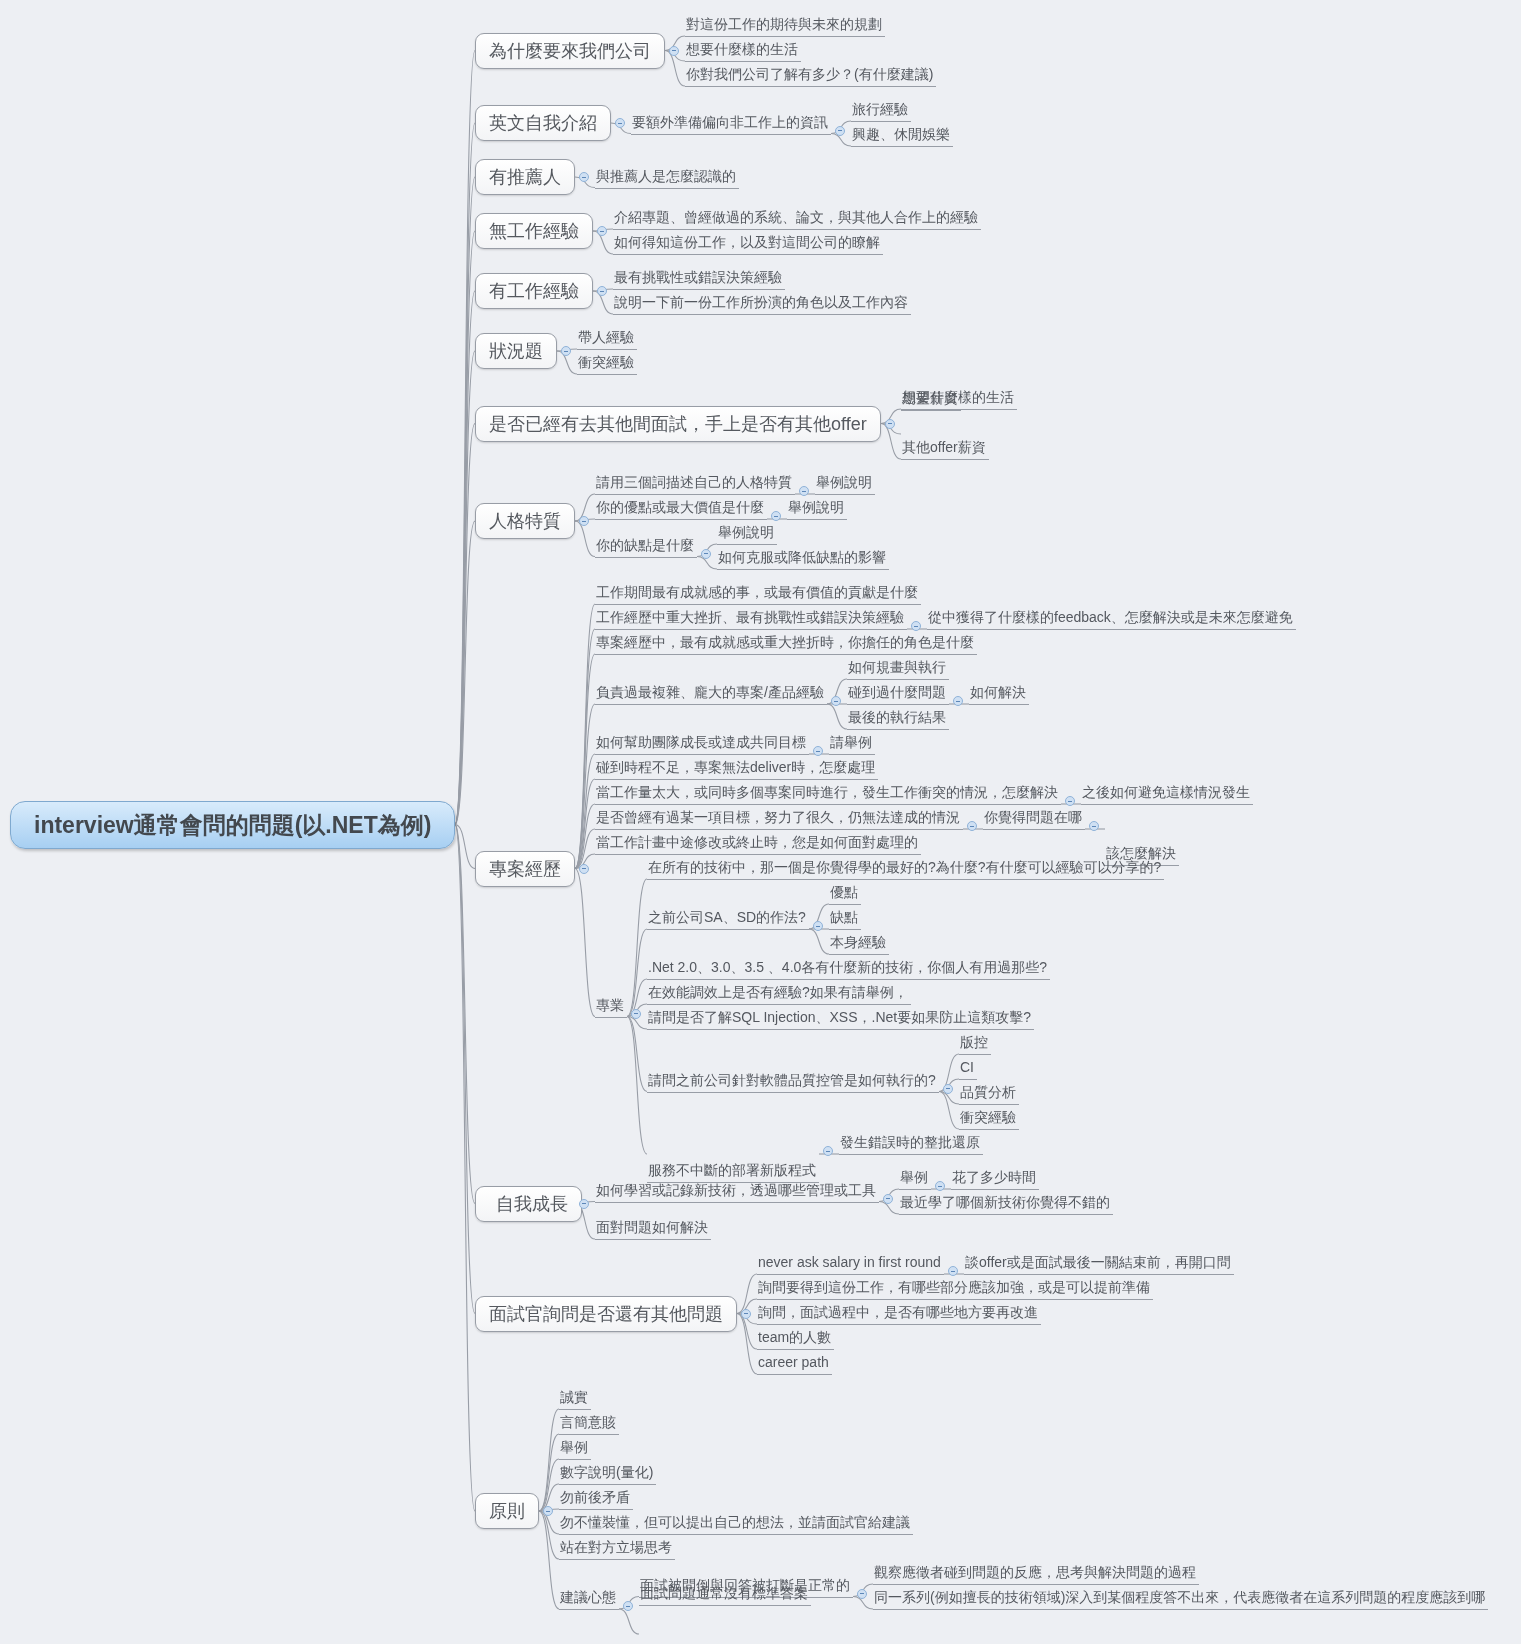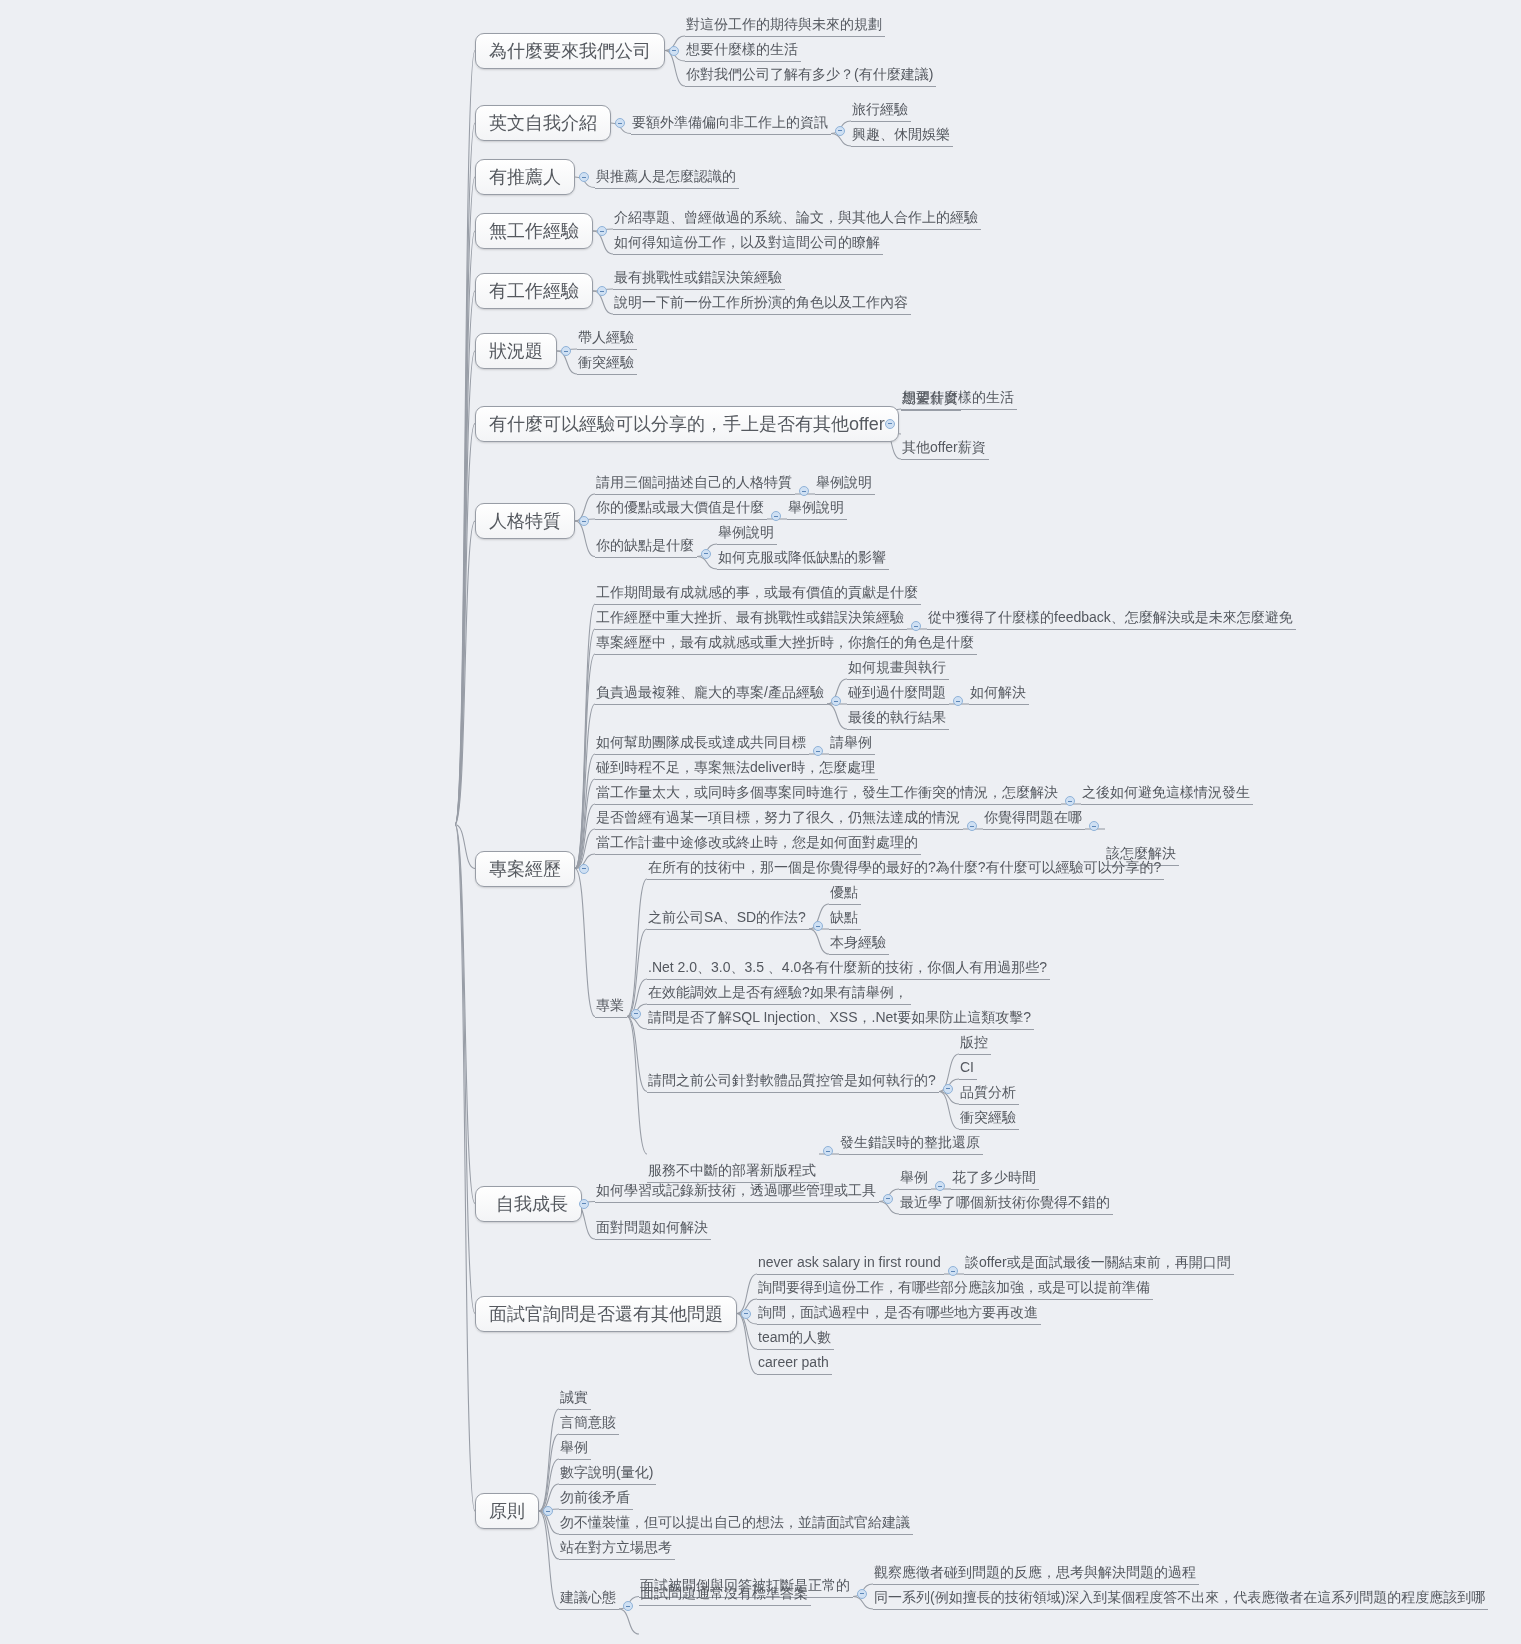--- a/index.html
+++ b/index.html
@@ -136,20 +136,21 @@
     <path d="M 539 1511 C 551 1511, 547 1509, 559 1509"></path>
     <path d="M 539 1511 C 551 1511, 547 1534, 559 1534"></path>
     <path d="M 539 1511 C 551 1511, 547 1559, 559 1559"></path>
     <path d="M 539 1511 C 551 1511, 547 1609, 559 1609"></path>
     <path d="M 619 1609 C 631 1609, 627 1596.5, 639 1596.5"></path>
     <path d="M 853 1596.5 C 865 1596.5, 861 1584, 873 1584"></path>
     <path d="M 853 1596.5 C 865 1596.5, 861 1609, 873 1609"></path>
     <path d="M 619 1609 C 631 1609, 627 1634, 639 1634"></path>
   </svg>
 <div id="map">
+    <div class="node root" style="left: 10px; top: 800.5px;">interview通常會問的問題(以.NET為例)</div>
     <div class="node topic" style="left: 475px; top: 32.5px;">為什麼要來我們公司</div>
     <div class="node leaf" style="left: 685px; top: 14px;">對這份工作的期待與未來的規劃</div>
     <div class="node leaf" style="left: 685px; top: 39px;">想要什麼樣的生活</div>
     <div class="node leaf" style="left: 685px; top: 64px;">你對我們公司了解有多少？(有什麼建議)</div>
     <div class="collapse" style="left: 669px; top: 45.5px;"></div>
     <div class="node topic" style="left: 475px; top: 105px;">英文自我介紹</div>
     <div class="node leaf" style="left: 631px; top: 111.5px;">要額外準備偏向非工作上的資訊</div>
     <div class="node leaf" style="left: 851px; top: 99px;">旅行經驗</div>
     <div class="node leaf" style="left: 851px; top: 124px;">興趣、休閒娛樂</div>
     <div class="collapse" style="left: 835px; top: 125.5px;"></div>
@@ -162,21 +163,21 @@
     <div class="node leaf" style="left: 613px; top: 232px;">如何得知這份工作，以及對這間公司的瞭解</div>
     <div class="collapse" style="left: 597px; top: 226px;"></div>
     <div class="node topic" style="left: 475px; top: 273px;">有工作經驗</div>
     <div class="node leaf" style="left: 613px; top: 267px;">最有挑戰性或錯誤決策經驗</div>
     <div class="node leaf" style="left: 613px; top: 292px;">說明一下前一份工作所扮演的角色以及工作內容</div>
     <div class="collapse" style="left: 597px; top: 286px;"></div>
     <div class="node topic" style="left: 475px; top: 333px;">狀況題</div>
     <div class="node leaf" style="left: 577px; top: 327px;">帶人經驗</div>
     <div class="node leaf" style="left: 577px; top: 352px;">衝突經驗</div>
     <div class="collapse" style="left: 561px; top: 346px;"></div>
-    <div class="node topic" style="left: 475px; top: 405.5px;">有什麼可以經驗可以分享的，手上是否有其他offer</div>
+    <div class="node topic" style="left: 475px; top: 405.5px;">是否已經有去其他間面試，手上是否有其他offer</div>
     <div class="node leaf" style="left: 901px; top: 387px;">想要什麼樣的生活</div>
     <div class="node leaf" style="left: 901px; top: 388px;">期望薪資</div>
     <div class="node leaf" style="left: 901px; top: 437px;">其他offer薪資</div>
     <div class="collapse" style="left: 885px; top: 418.5px;"></div>
     <div class="node topic" style="left: 475px; top: 503px;">人格特質</div>
     <div class="node leaf" style="left: 595px; top: 472px;">請用三個詞描述自己的人格特質</div>
     <div class="node leaf" style="left: 815px; top: 472px;">舉例說明</div>
     <div class="collapse" style="left: 799px; top: 486px;"></div>
     <div class="node leaf" style="left: 595px; top: 497px;">你的優點或最大價值是什麼</div>
     <div class="node leaf" style="left: 787px; top: 497px;">舉例說明</div>

